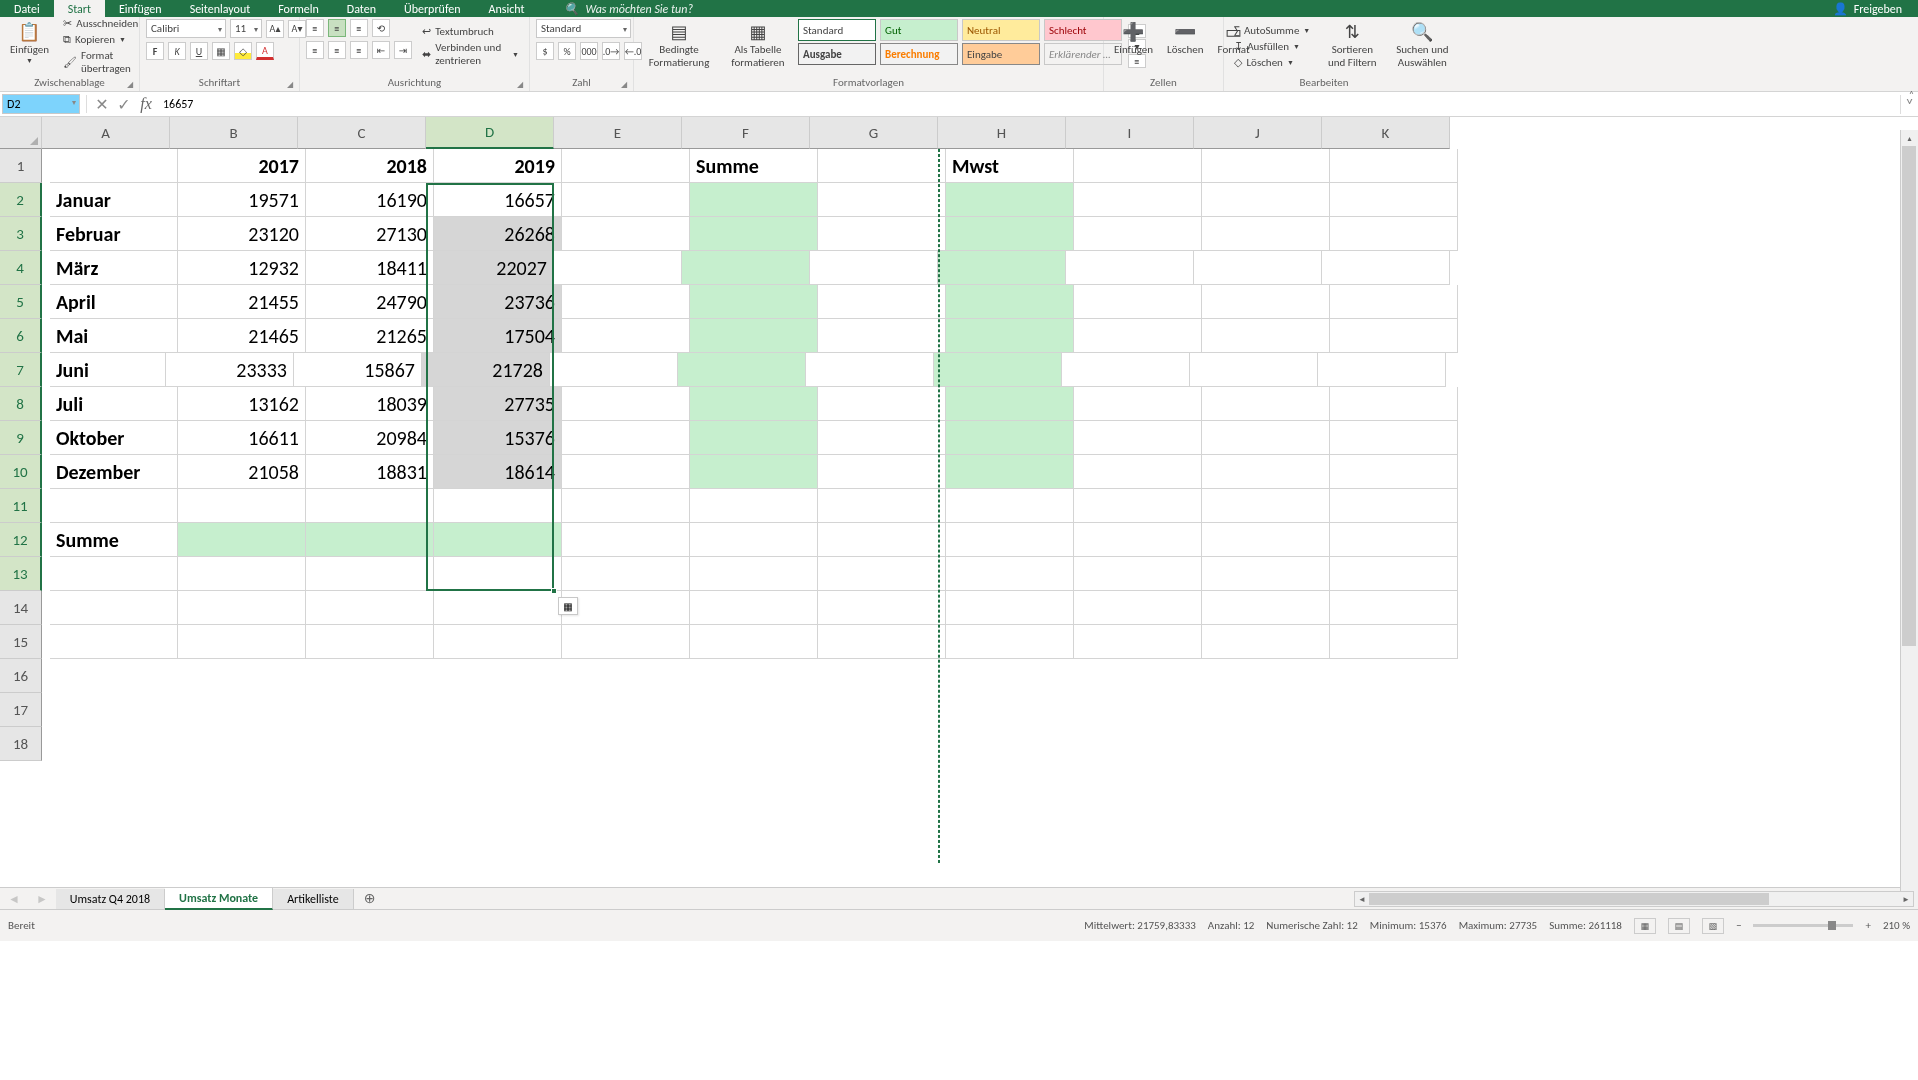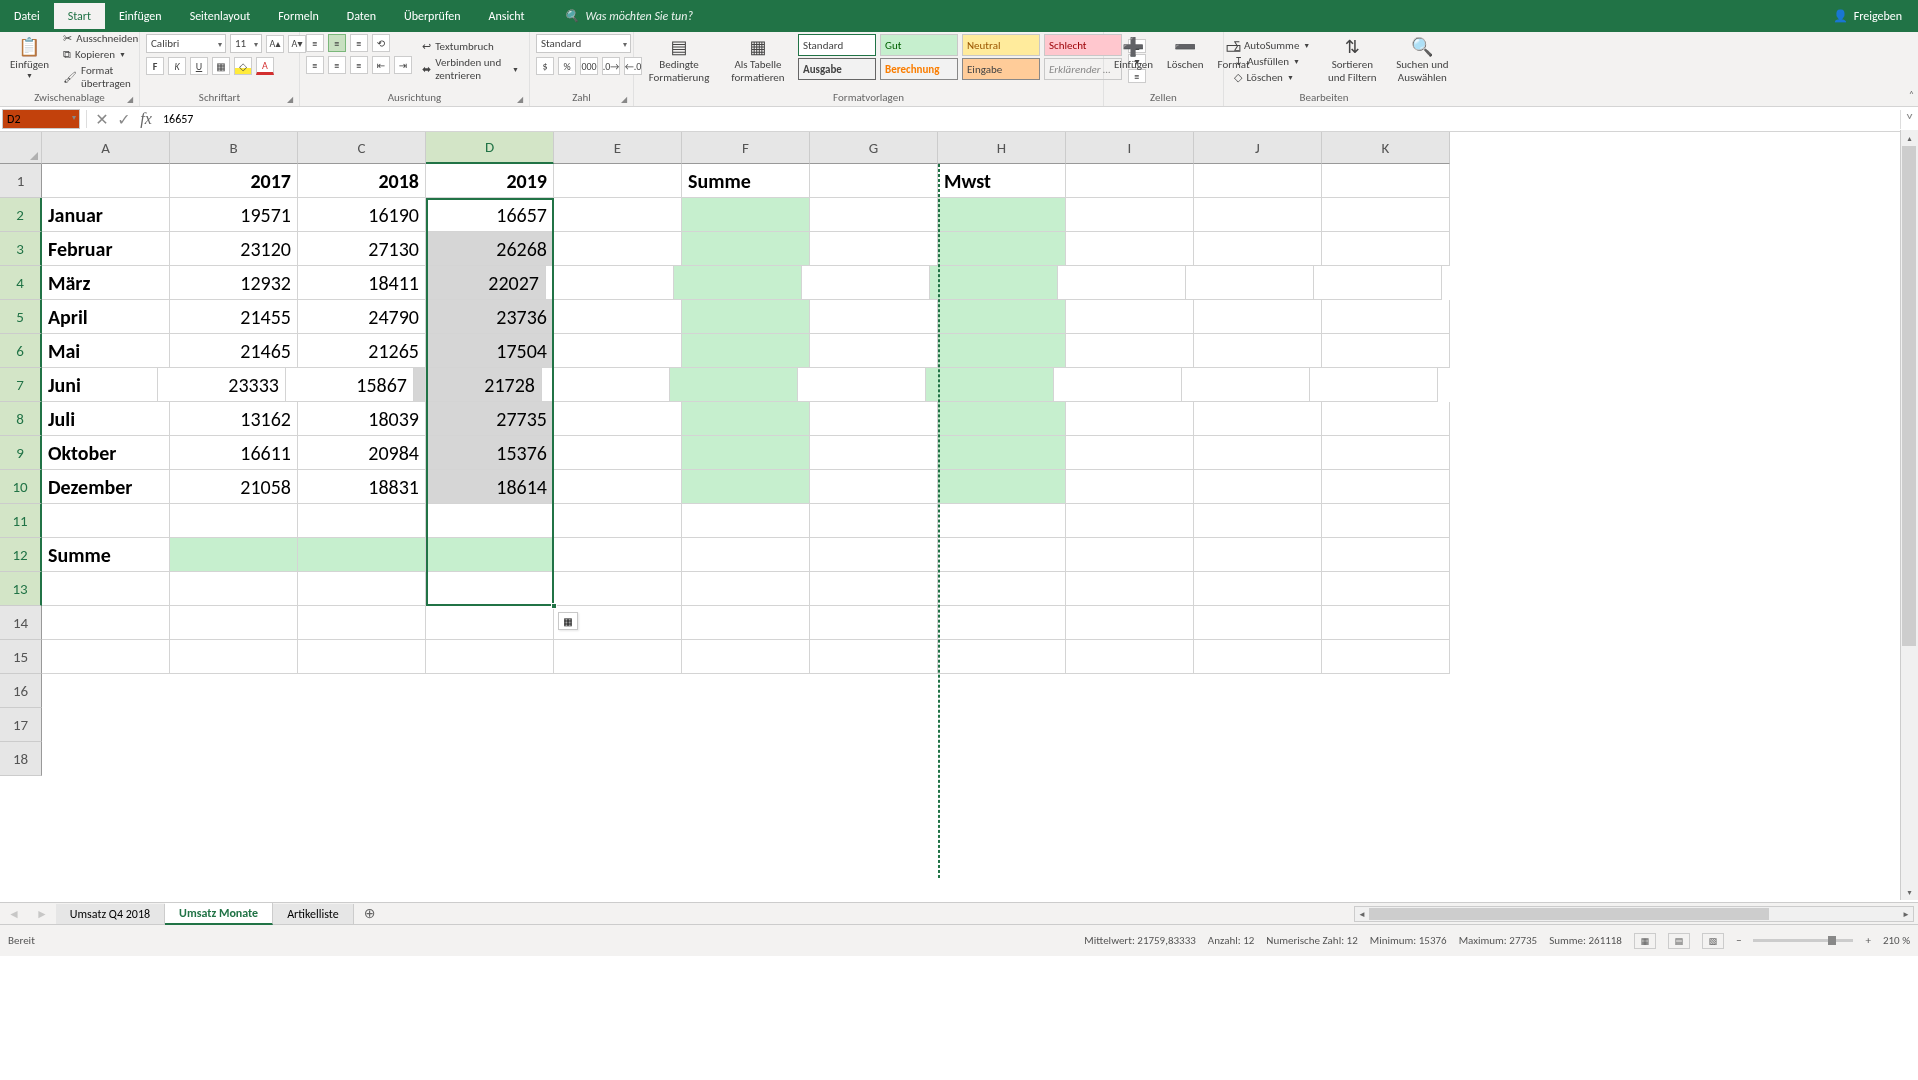--- a/index.html
+++ b/index.html
@@ -1,19 +1,19 @@
 <!DOCTYPE html>
 <html><head>
 <meta charset="utf-8">
 <style>
 * { margin: 0; padding: 0; box-sizing: border-box; font-family: 'Segoe UI', Calibri, sans-serif; }
 body { background: #fff; overflow: hidden; width: 1918px; height: 1080px; }
 
 
-.title-bar { background: #217346; height: 32px; display: flex; align-items: center; color: #fff; font-size: 12px; justify-content: space-between; }
+.title-bar { background: #217346; height: 17px; display: flex; align-items: center; color: #fff; font-size: 12px; justify-content: space-between; }
 .title-tabs { display: flex; }
 .title-tab { padding: 6px 14px; cursor: pointer; }
 .title-tab.active { background: #f3f2f1; color: #217346; }
 .title-search { margin-left: 20px; display: flex; align-items: center; opacity: 0.9; }
 .title-search span { margin-left: 6px; font-style: italic; }
 .title-share { margin-left: auto; margin-right: 16px; display: flex; align-items: center; }
 
 
 .ribbon { background: #f3f2f1; height: 75px; display: flex; border-bottom: 1px solid #d4d4d4; font-size: 11px; color: #444; }
 .ribbon-group { border-right: 1px solid #e1e1e1; padding: 2px 6px 0 6px; display: flex; flex-direction: column; justify-content: space-between; position: relative; }
@@ -38,38 +38,38 @@
 .style-cell.neutral { background:#ffeb9c; color:#9c5700; }
 .style-cell.schlecht { background:#ffc7ce; color:#9c0006; }
 .style-cell.ausgabe { background:#f2f2f2; border:1px solid #666; font-weight:bold;}
 .style-cell.berechnung { background:#f2f2f2; color:#fa7d00; font-weight:bold; border:1px solid #888;}
 .style-cell.eingabe { background:#ffcc99; border:1px solid #888;}
 .style-cell.erklar { font-style:italic; color:#888;}
 .dialog-launcher { position:absolute; bottom:2px; right:2px; width:10px; height:10px; font-size:8px; color:#888; cursor:pointer; }
 
 
 .namebox-row { height: 25px; display: flex; align-items: center; border-bottom: 1px solid #d4d4d4; background: #fff; }
-.name-box { width: 78px; border: 1px solid #c8c8c8; margin: 2px; padding: 2px 4px; font-size: 12px; position:relative; background:#c2410c; }
+.name-box { width: 78px; border: 1px solid #c8c8c8; margin: 2px; padding: 2px 4px; font-size: 12px; position:relative; background:#7dd3fc; }
 .name-box::after { content:'▾'; position:absolute; right:3px; color:#888; font-size:8px; }
 .fb-btn { width: 22px; text-align: center; color: #888; cursor: pointer; }
 .fb-sep { width:1px; height:18px; background:#ddd; margin:0 4px;}
 .fx { font-style: italic; font-family: serif; color:#666; }
 .formula-input { flex:1; padding: 2px 6px; font-size: 12px; }
 
 
 .grid-container { position: relative; height: 770px; overflow: hidden; }
 .corner { position:absolute; left:0; top:0; width:42px; height:32px; background:#e6e6e6; border-right:1px solid #ccc; border-bottom:1px solid #999; }
 .corner::after { content:''; position:absolute; right:3px; bottom:3px; border-left:8px solid transparent; border-bottom:8px solid #b0b0b0; }
 .col-headers { position:absolute; left:42px; top:0; display:flex; height:32px; }
 .col-h { background:#e6e6e6; border-right:1px solid #ccc; border-bottom:1px solid #999; display:flex; align-items:center; justify-content:center; font-size:15px; color:#555; }
 .col-h.sel { background:#d3e5c7; color:#217346; border-bottom:2px solid #217346;}
 .row-headers { position:absolute; left:0; top:32px; width:42px; }
 .row-h { background:#e6e6e6; border-bottom:1px solid #ccc; border-right:1px solid #999; display:flex; align-items:center; justify-content:center; font-size:15px; color:#555; height:34px; }
 .row-h.sel { background:#d3e5c7; color:#217346; border-right:2px solid #217346;}
-.cells { position:absolute; left:42px; top:32px; }
+.cells { position:absolute; left:50px; top:32px; }
 .cell-row { display:flex; height:34px; }
 .cell { border-right:1px solid #d4d4d4; border-bottom:1px solid #d4d4d4; padding:0 6px; display:flex; align-items:center; font-size:20px; font-family: Calibri; overflow:hidden; white-space:nowrap; }
 .cell.bold { font-weight:bold; }
 .cell.right { justify-content:flex-end; }
 .cell.green { background:#c6efce; }
 .cell.dsel { background:#d6d6d6; }
 .cell.active { background:#fff; }
 .selection-border { position:absolute; border:2px solid #217346; pointer-events:none; }
 .fill-handle { position:absolute; width:6px; height:6px; background:#217346; border:1px solid #fff; }
 .quick-analysis { position:absolute; width:20px; height:18px; border:1px solid #c8c8c8; background:#fff; display:flex; align-items:center; justify-content:center; font-size:10px; cursor:pointer; box-shadow:1px 1px 2px rgba(0,0,0,0.1);}

